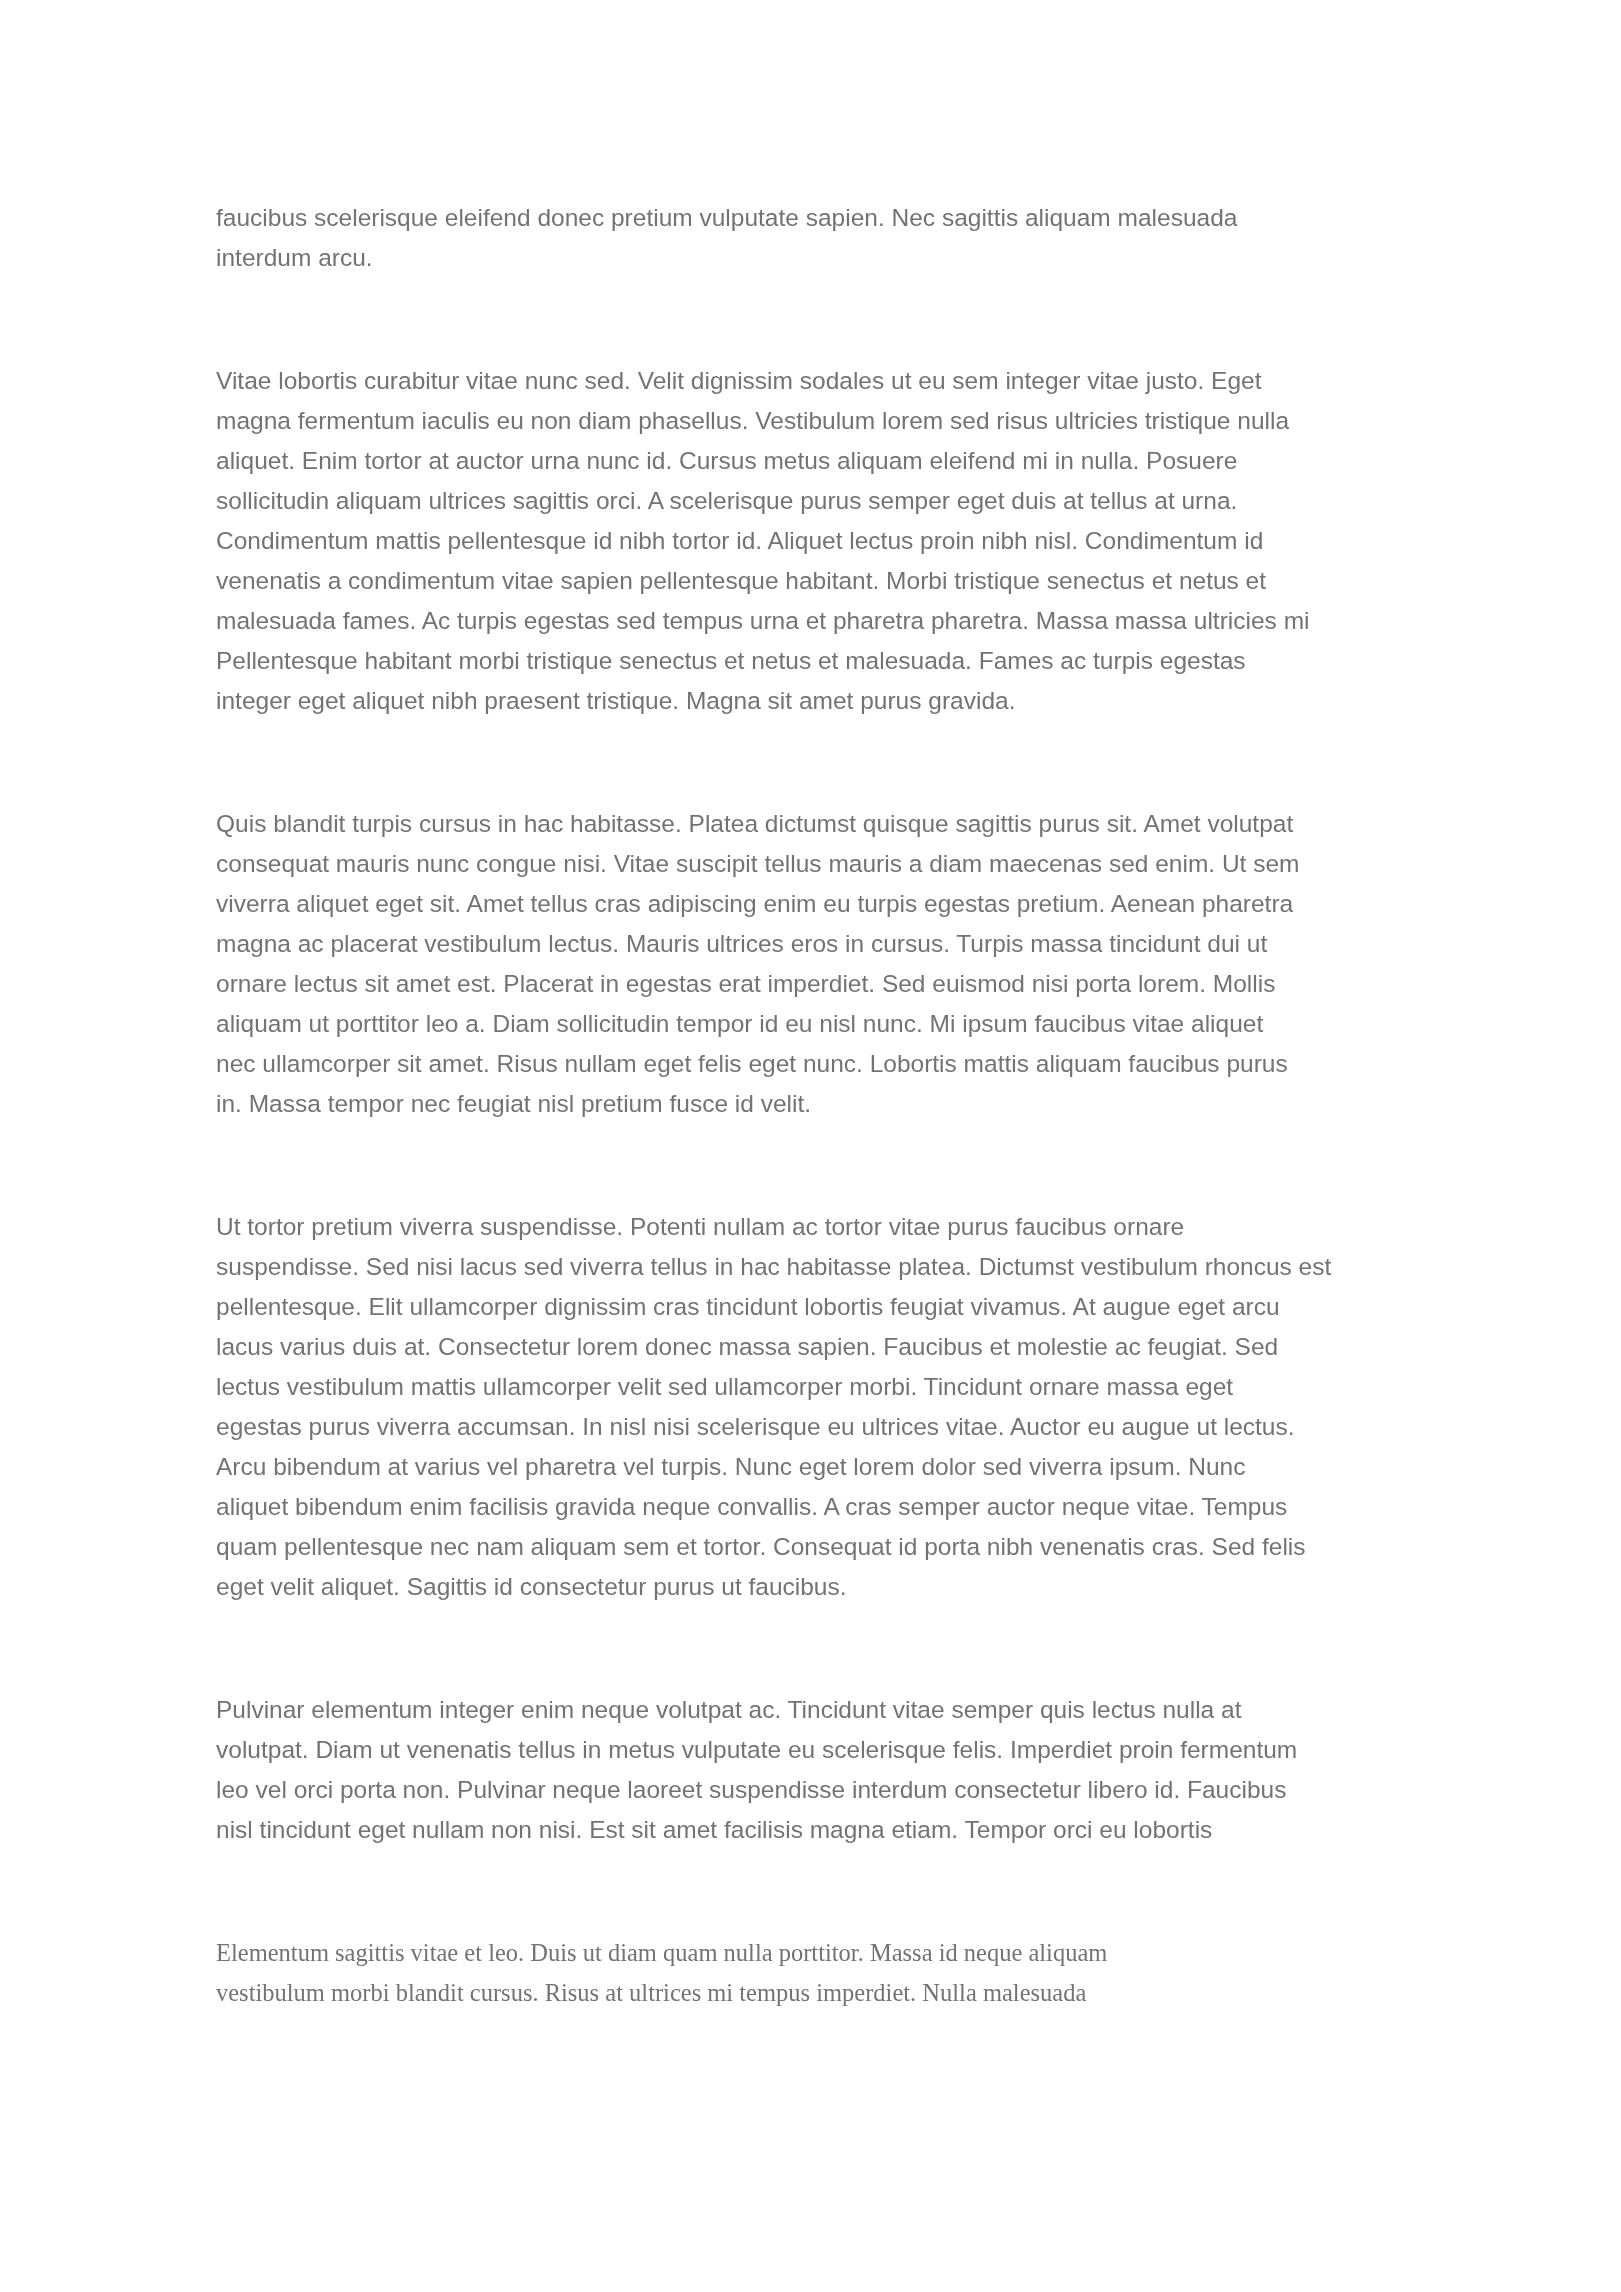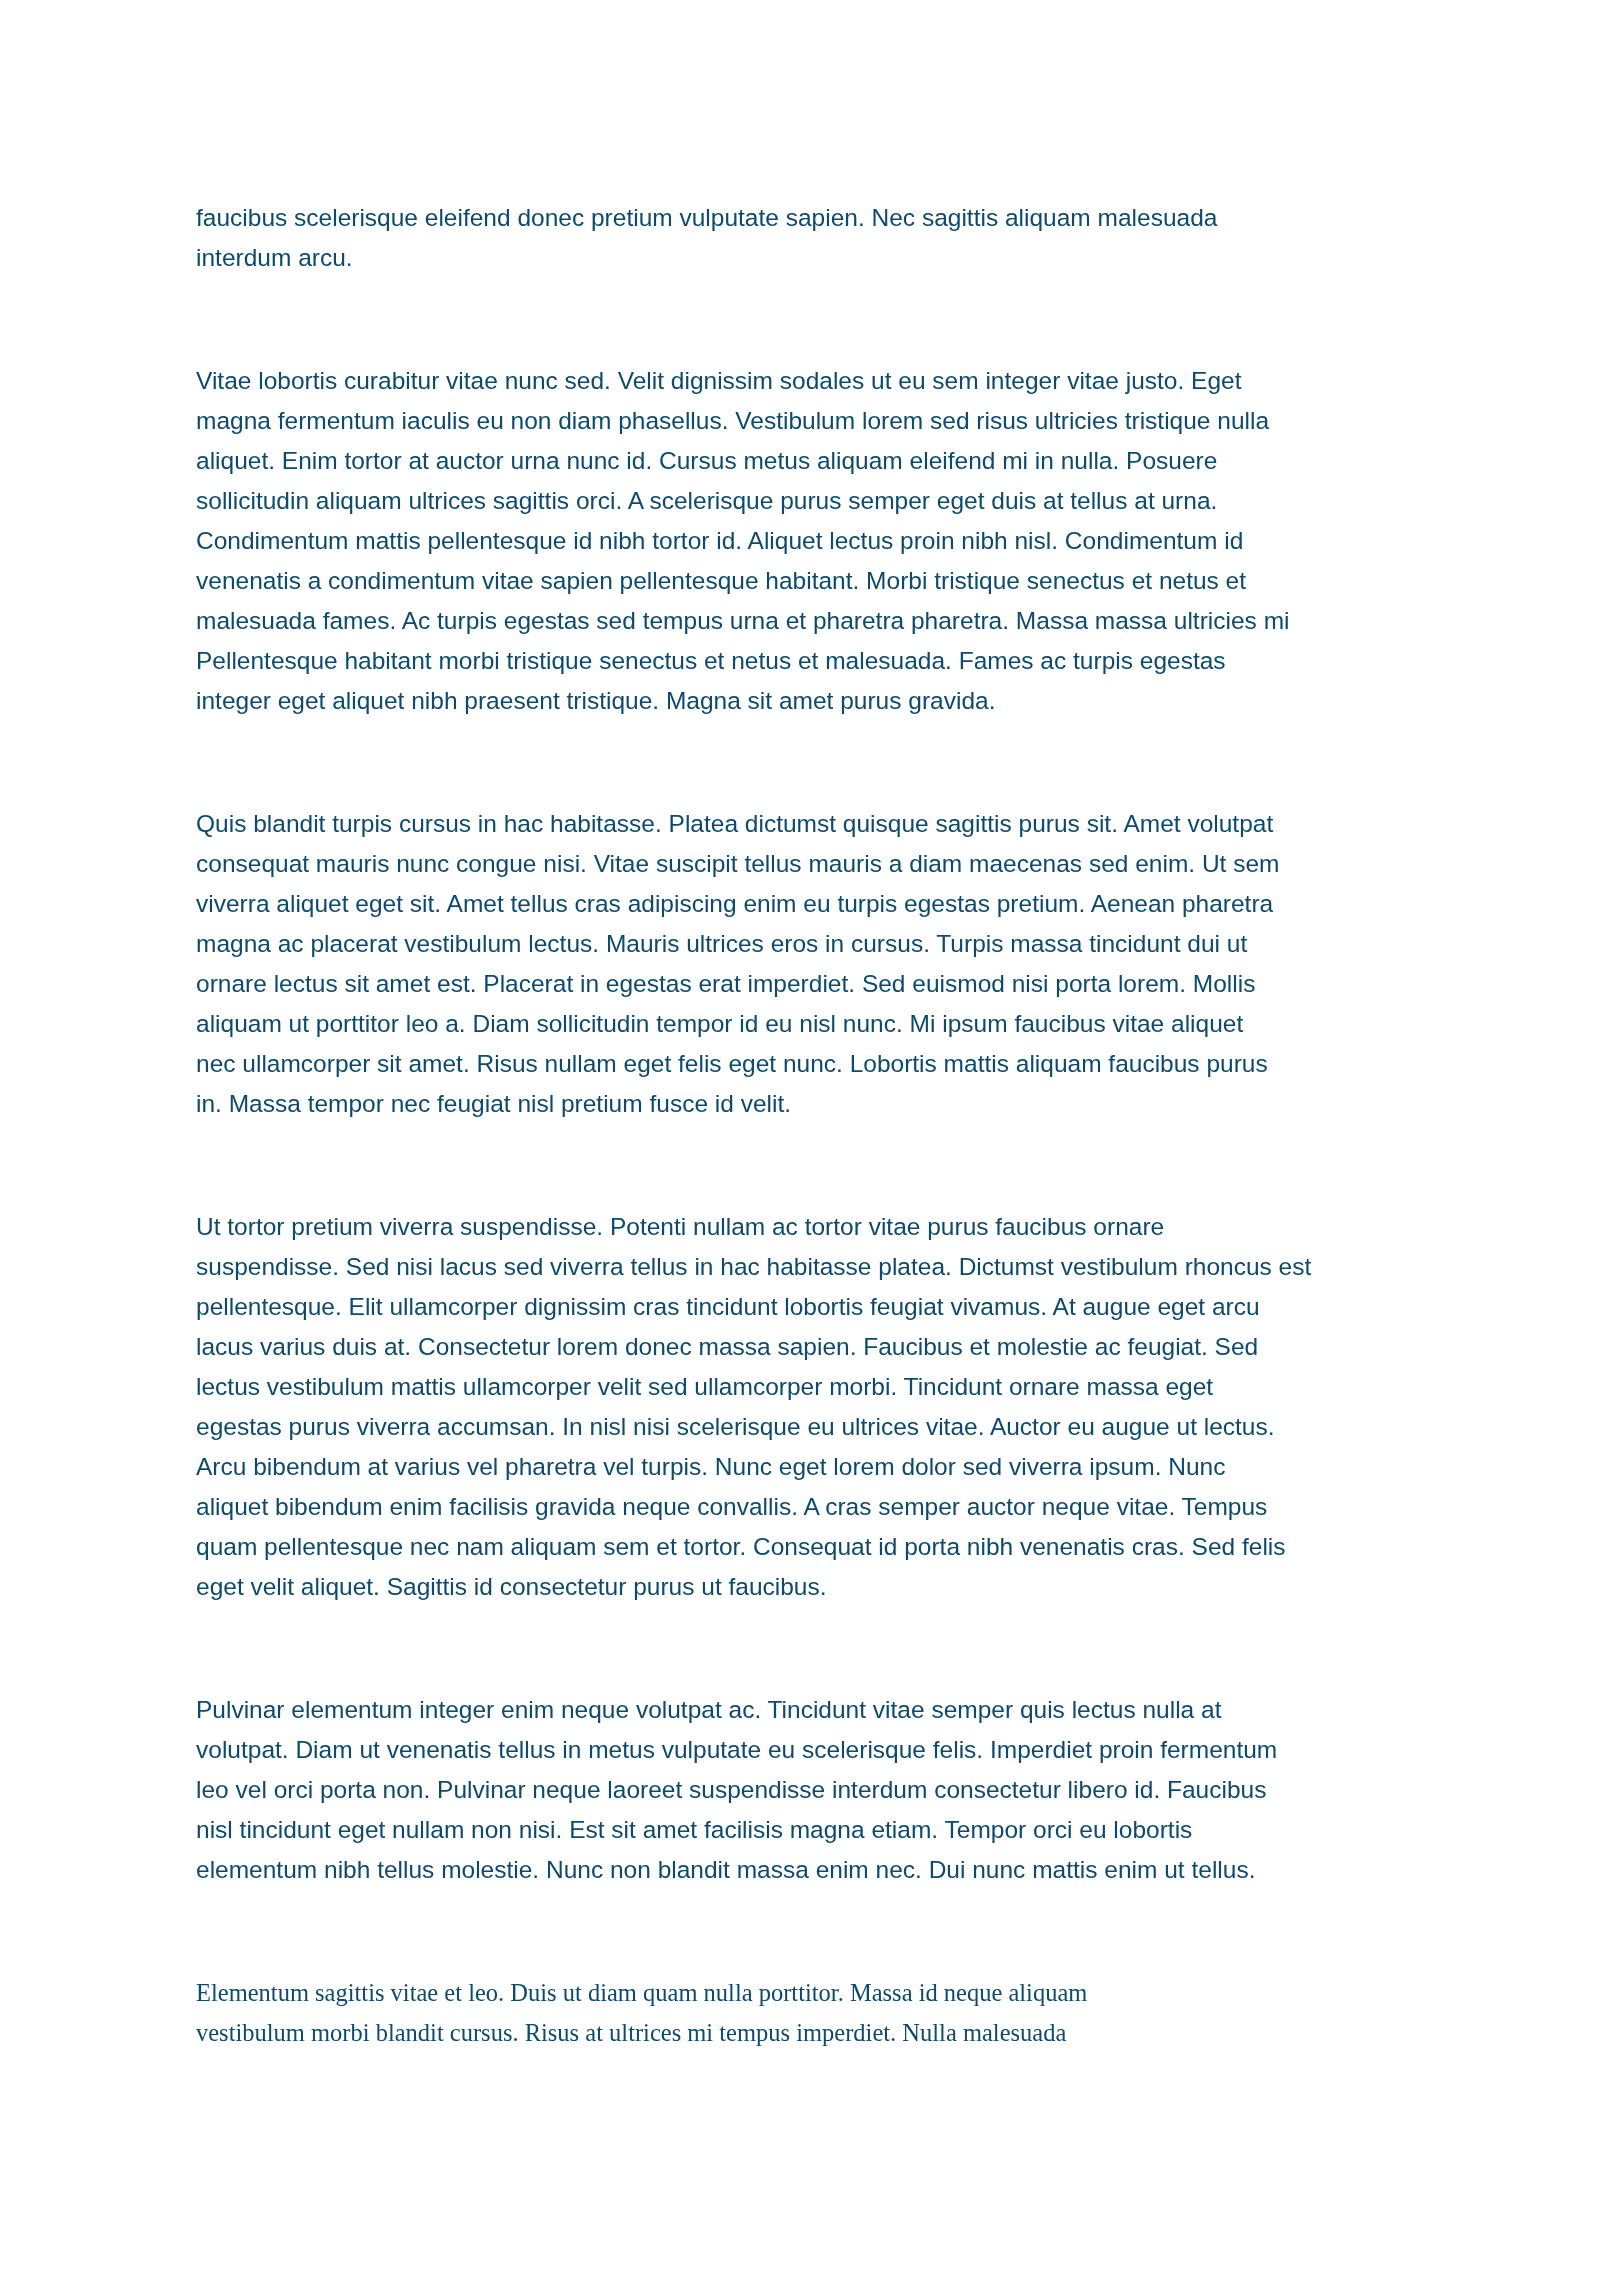--- a/index.html
+++ b/index.html
@@ -33,21 +33,21 @@
     font-family: Liberation Serif, serif;
   }
   .line {
     white-space: pre;
   }
 </style>
 </head>
 <body>
 
 <main class="page">
-  <article class="doc-body" id="doc-body" style="color: #0c4a6e;">
+  <article class="doc-body" id="doc-body" style="color: #737373; margin-left: 20px;">
       <div class="para">
         <div class="line">faucibus scelerisque eleifend donec pretium vulputate sapien. Nec sagittis aliquam malesuada</div>
         <div class="line">interdum arcu.</div>
       </div>
       <div class="para">
         <div class="line">Vitae lobortis curabitur vitae nunc sed. Velit dignissim sodales ut eu sem integer vitae justo. Eget</div>
         <div class="line">magna fermentum iaculis eu non diam phasellus. Vestibulum lorem sed risus ultricies tristique nulla</div>
         <div class="line">aliquet. Enim tortor at auctor urna nunc id. Cursus metus aliquam eleifend mi in nulla. Posuere</div>
         <div class="line">sollicitudin aliquam ultrices sagittis orci. A scelerisque purus semper eget duis at tellus at urna.</div>
         <div class="line">Condimentum mattis pellentesque id nibh tortor id. Aliquet lectus proin nibh nisl. Condimentum id</div>
@@ -76,21 +76,20 @@
         <div class="line">Arcu bibendum at varius vel pharetra vel turpis. Nunc eget lorem dolor sed viverra ipsum. Nunc</div>
         <div class="line">aliquet bibendum enim facilisis gravida neque convallis. A cras semper auctor neque vitae. Tempus</div>
         <div class="line">quam pellentesque nec nam aliquam sem et tortor. Consequat id porta nibh venenatis cras. Sed felis</div>
         <div class="line">eget velit aliquet. Sagittis id consectetur purus ut faucibus.</div>
       </div>
       <div class="para">
         <div class="line">Pulvinar elementum integer enim neque volutpat ac. Tincidunt vitae semper quis lectus nulla at</div>
         <div class="line">volutpat. Diam ut venenatis tellus in metus vulputate eu scelerisque felis. Imperdiet proin fermentum</div>
         <div class="line">leo vel orci porta non. Pulvinar neque laoreet suspendisse interdum consectetur libero id. Faucibus</div>
         <div class="line">nisl tincidunt eget nullam non nisi. Est sit amet facilisis magna etiam. Tempor orci eu lobortis</div>
-        <div class="line">elementum nibh tellus molestie. Nunc non blandit massa enim nec. Dui nunc mattis enim ut tellus.</div>
       </div>
       <div class="para">
         <div class="line">Elementum sagittis vitae et leo. Duis ut diam quam nulla porttitor. Massa id neque aliquam</div>
         <div class="line">vestibulum morbi blandit cursus. Risus at ultrices mi tempus imperdiet. Nulla malesuada</div>
       </div>
     </article>
 </main>
 
 
 </body></html>

